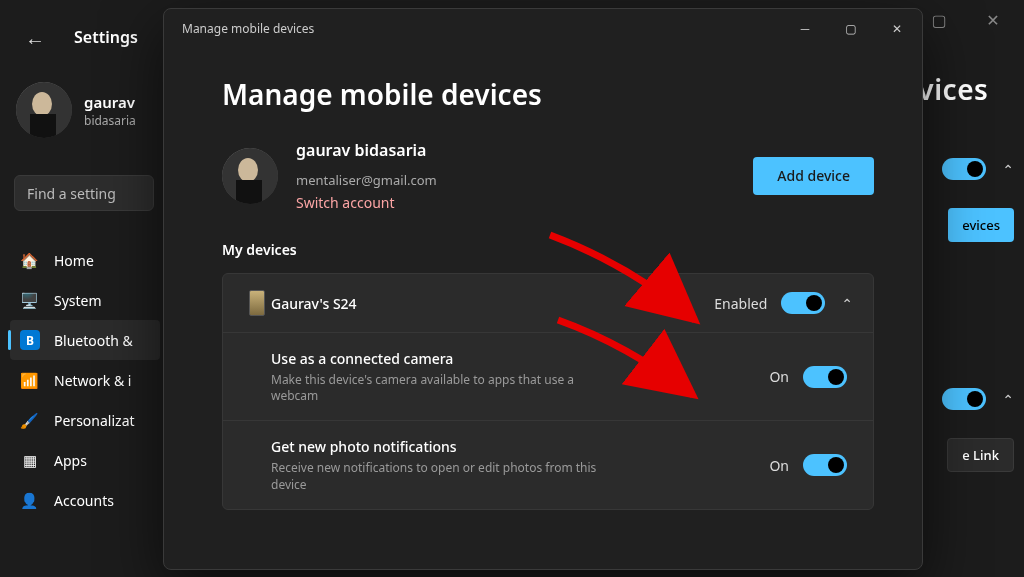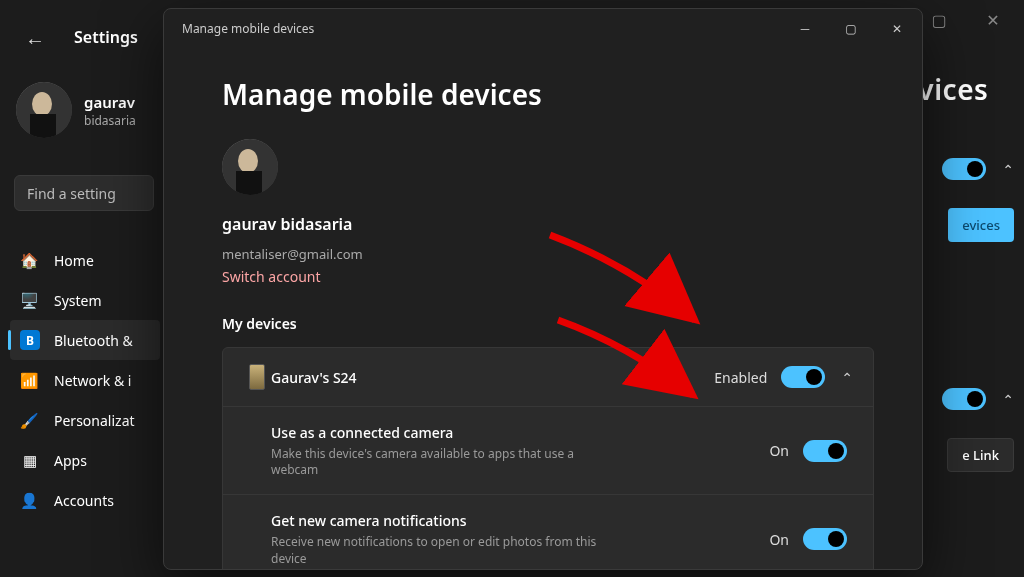--- a/index.html
+++ b/index.html
@@ -28,32 +28,32 @@
   .nav-icon { width:20px; height:20px; display:flex; align-items:center; justify-content:center; font-size:15px; }
   .nav-label { white-space:nowrap; overflow:hidden; }
 
   
   .bg-right { position:absolute; right:10px; top:70px; width:130px; }
   .bg-right-title { font-size:28px; font-weight:600; letter-spacing:0.5px; margin-bottom:50px; }
   .pill-row { display:flex; align-items:center; gap:16px; justify-content:flex-end; margin:28px 0; }
   .toggle { width:44px; height:22px; border-radius:11px; background:#4cc2ff; position:relative; }
   .toggle::after { content:""; position:absolute; right:3px; top:3px; width:16px; height:16px; border-radius:50%; background:#000; }
   .chev { color:#ccc; font-size:14px; }
-  .bg-btn { background:#4cc2ff; color:#0c4a6e; height:34px; padding:0 14px; border-radius:4px; font-size:13px; font-weight:500; display:inline-flex; align-items:center; }
+  .bg-btn { background:#4cc2ff; color:#000000; height:34px; padding:0 14px; border-radius:4px; font-size:13px; font-weight:500; display:inline-flex; align-items:center; }
   .bg-btn.ghost { background:#2b2b2b; color:#fff; border:1px solid #3a3a3a; }
 
   
   .modal { position:absolute; left:163px; top:8px; width:760px; height:562px; background:#202020; border:1px solid #3a3a3a; border-radius:8px; box-shadow:0 20px 60px rgba(0,0,0,0.6); display:flex; flex-direction:column; }
   .modal-titlebar { height:38px; display:flex; align-items:center; justify-content:space-between; padding:0 2px 0 18px; font-size:12px; color:#ccc; }
   .modal-titlebar .right { display:flex; }
   .modal-titlebar .tb-btn { width:46px; height:36px; color:#ccc; }
   .modal-body { flex:1; padding:18px 48px 0 58px; overflow:hidden; }
   .modal h1 { font-size:28px; font-weight:600; margin:10px 0 26px; }
 
-  .acct-row { display:flex; gap:18px; margin-bottom:28px;flex-direction:column; }
+  .acct-row { display:flex; align-items:center; gap:18px; margin-bottom:28px; }
   .acct-info .name { font-size:16px; font-weight:600; }
   .acct-info .email { font-size:13px; color:#aaa; margin:10px 0 4px; }
   .acct-info .switch { font-size:14px; color:#fca5a5; }
   .add-btn { margin-left:auto; background:#4cc2ff; color:#1a1a1a; height:38px; padding:0 24px; border:none; border-radius:4px; font-size:14px; font-weight:500; }
 
   .section-h { font-size:14px; font-weight:600; margin:6px 0 14px; }
 
   .card { background:#2b2b2b; border:1px solid #373737; border-radius:6px; }
   .row { display:flex; align-items:center; padding:16px 20px; border-bottom:1px solid #373737; }
   .row:last-child { border-bottom:none; }
@@ -173,20 +173,21 @@
             <circle cx="28" cy="28" r="28" fill="#333"></circle>
             <ellipse cx="26" cy="22" rx="10" ry="12" fill="#ccb89a"></ellipse>
             <rect x="14" y="32" width="26" height="24" fill="#111"></rect>
           </svg>
       </div>
       <div class="acct-info">
         <div class="name">gaurav bidasaria</div>
         <div class="email">mentaliser@gmail.com</div>
         <div class="switch">Switch account</div>
       </div>
+      <button class="add-btn">Add device</button>
     </div>
 
     <div class="section-h">My devices</div>
 
     <div class="card">
       <div class="row">
         <div class="icon-slot">
             <div class="phone-icon"></div>
           </div>
         <div class="row-text">
@@ -203,21 +204,21 @@
           <div class="row-title">Use as a connected camera</div>
           <div class="row-desc">Make this device's camera available to apps that use a webcam</div>
         </div>
         <span class="row-status">On</span>
         <div class="toggle"></div>
       </div>
 
       <div class="row">
         <div class="icon-slot"></div>
         <div class="row-text">
-          <div class="row-title">Get new camera notifications</div>
+          <div class="row-title">Get new photo notifications</div>
           <div class="row-desc">Receive new notifications to open or edit photos from this device</div>
         </div>
         <span class="row-status">On</span>
         <div class="toggle"></div>
       </div>
     </div>
   </div>
 </div>
 
 <div class="arrow" style="left:540px; top:225px">

